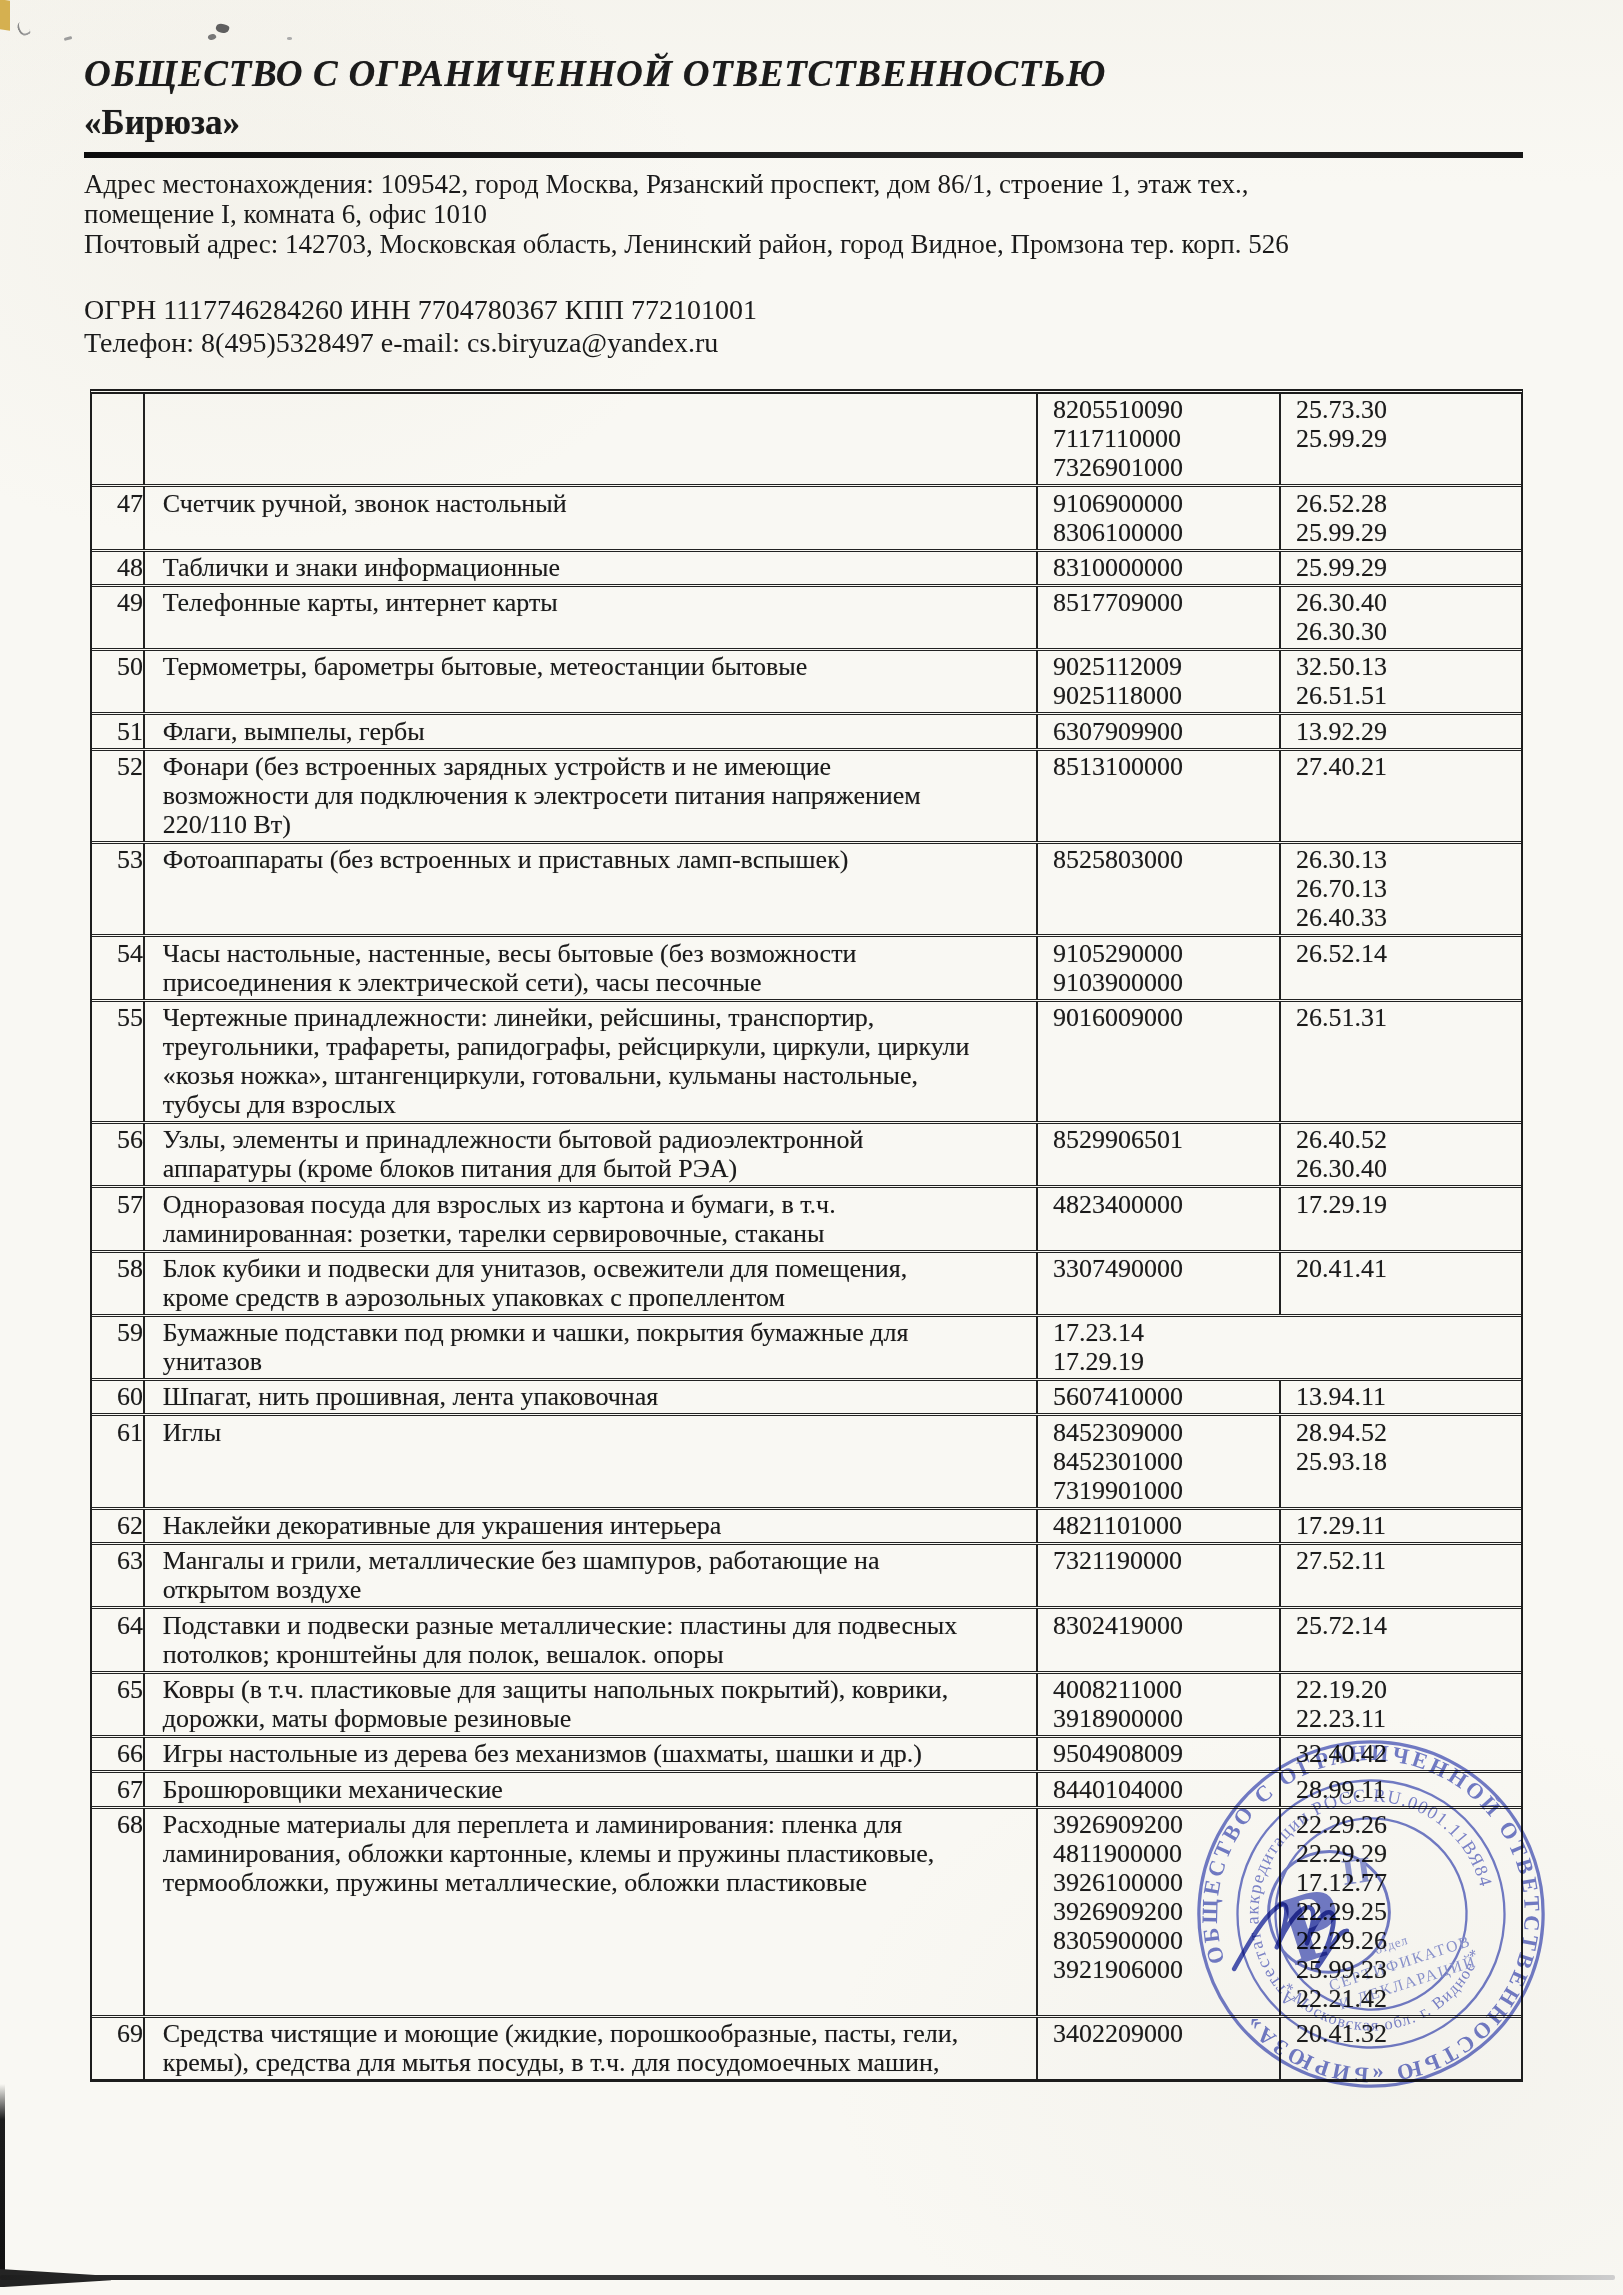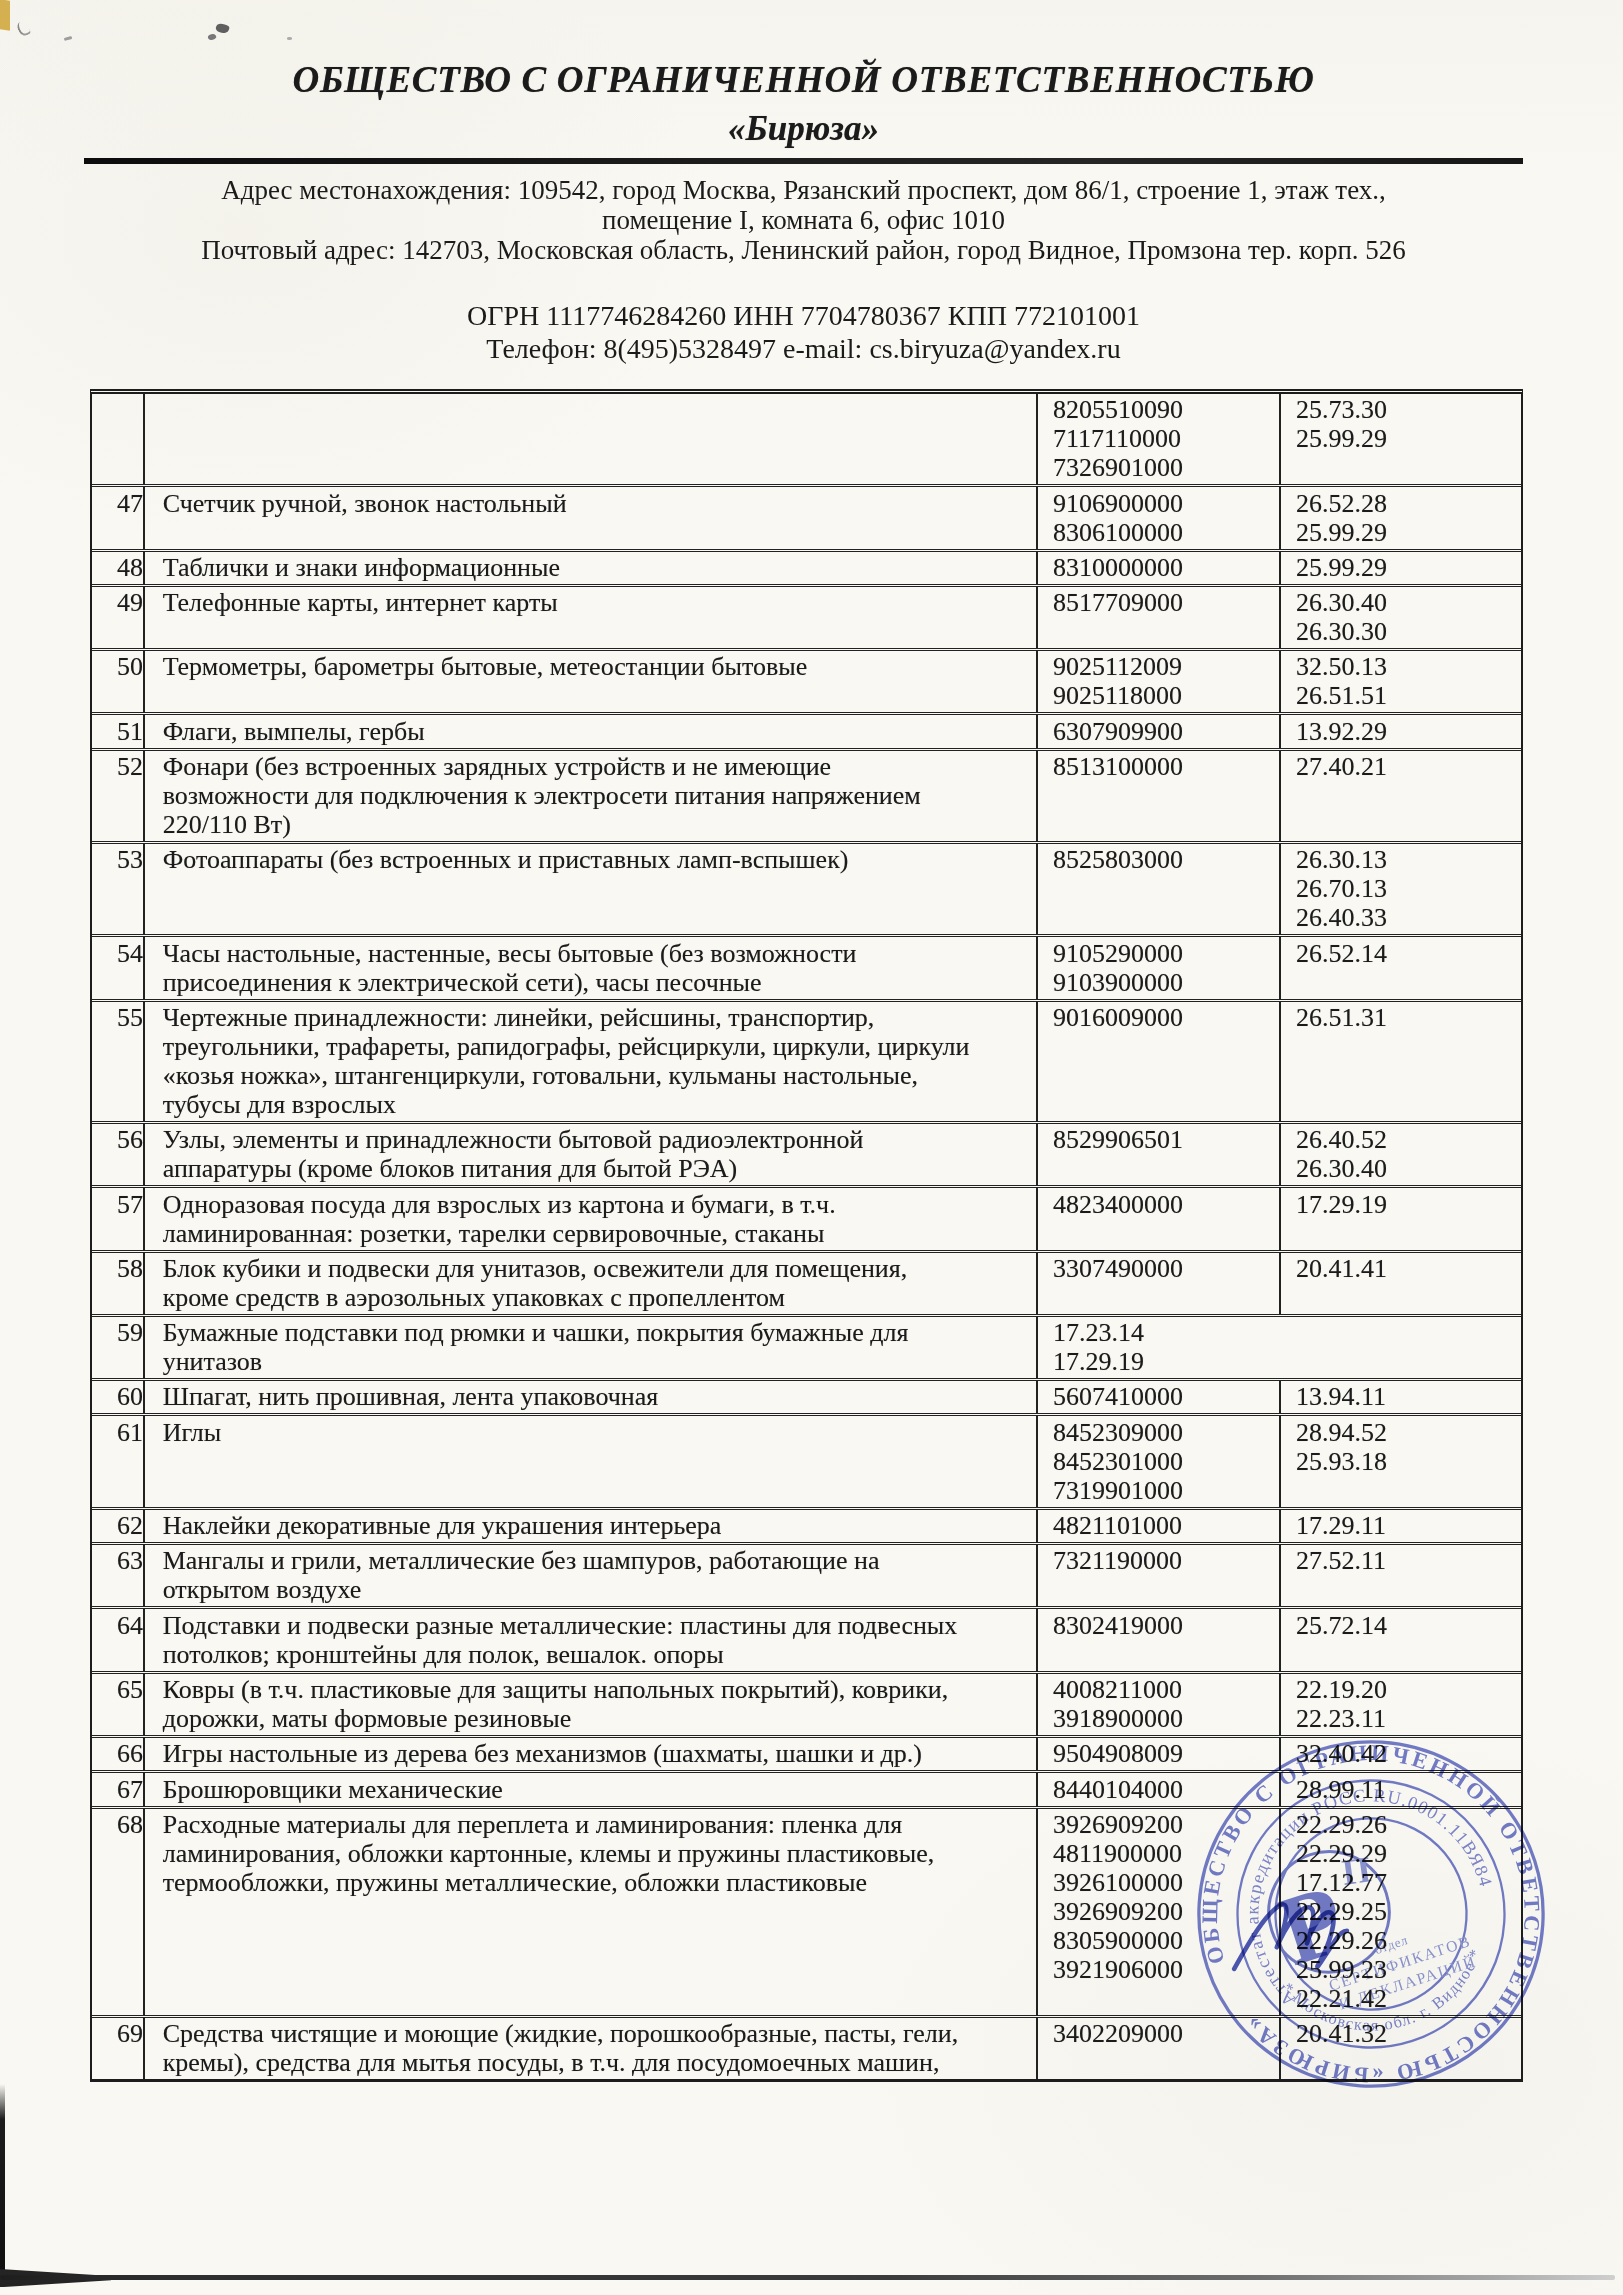--- a/index.html
+++ b/index.html
@@ -9,24 +9,24 @@
     font-family:"Liberation Serif","DejaVu Serif",serif;
     color:#1b1b1b;
   }
   .paper-tint{position:absolute;inset:0;pointer-events:none;
     background:
       radial-gradient(785px 523px at 15% 10%, rgba(220,215,200,.18), transparent 60%),
       radial-gradient(916px 589px at 85% 90%, rgba(210,208,198,.15), transparent 60%),
       linear-gradient(180deg, rgba(235,232,222,.25), rgba(255,255,255,0) 8%);
   }
   
-  .header{position:absolute;top:58px;left:84px;width:1439px;text-align:center;}
+  .header{position:absolute;top:52px;left:84px;width:1439px;text-align:left;}
   .title-line1{font-size:37px;font-weight:bold;font-style:italic;letter-spacing:0.7px;line-height:43px;
     text-shadow:0 0 0.7px rgba(25,25,25,.55);}
-  .title-line2{font-size:35px;font-weight:bold;font-style:italic;line-height:39px;margin-top:7.9px;
+  .title-line2{font-size:35px;font-weight:bold;line-height:39px;margin-top:7.9px;
     text-shadow:0 0 0.7px rgba(25,25,25,.55);}
   .rule{height:5.9px;background:linear-gradient(90deg,#0c0c0c,#262626 70%,#171717);margin-top:10.5px;}
   .addr{font-size:27px;line-height:30px;margin-top:10.5px;white-space:pre-line;}
   .postal{font-size:27px;line-height:30px;margin-top:0px;}
   .regline{font-size:28px;line-height:33px;margin-top:34px;}
   .contactline{font-size:28px;line-height:33px;}
   
   .goods-table{
     position:absolute;left:90px;top:389px;width:1433px;
     border:2.6px solid #1d1d1d;border-top:5.2px double #1d1d1d;border-bottom:3.9px solid #1d1d1d;

